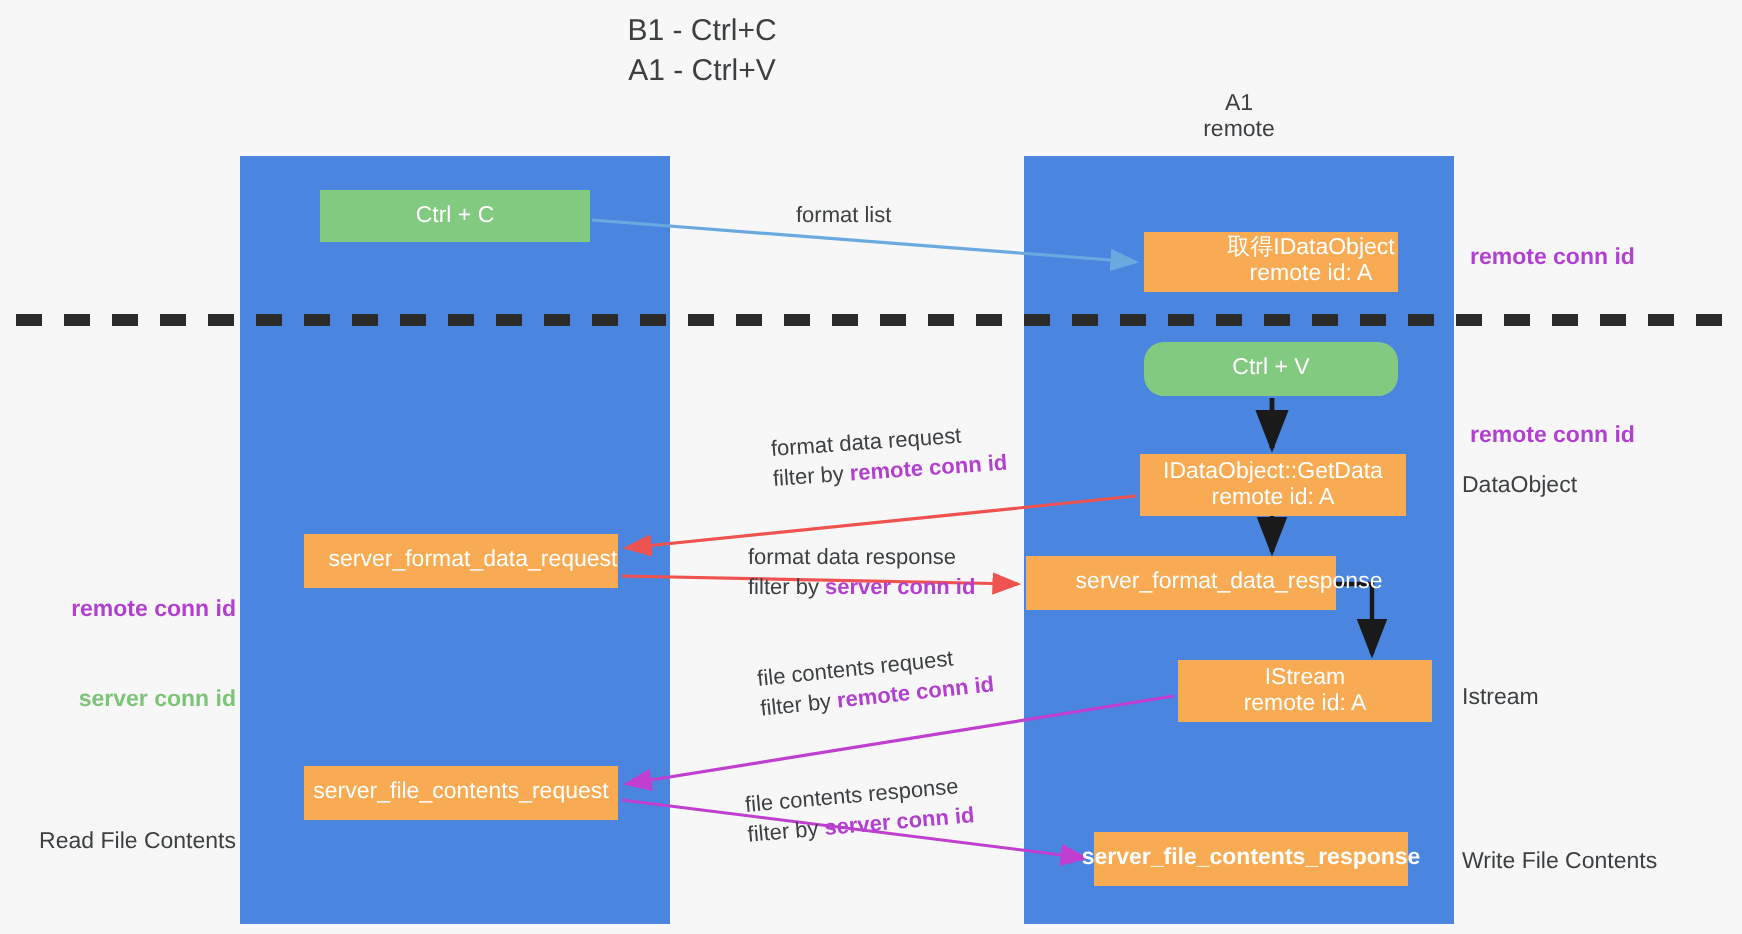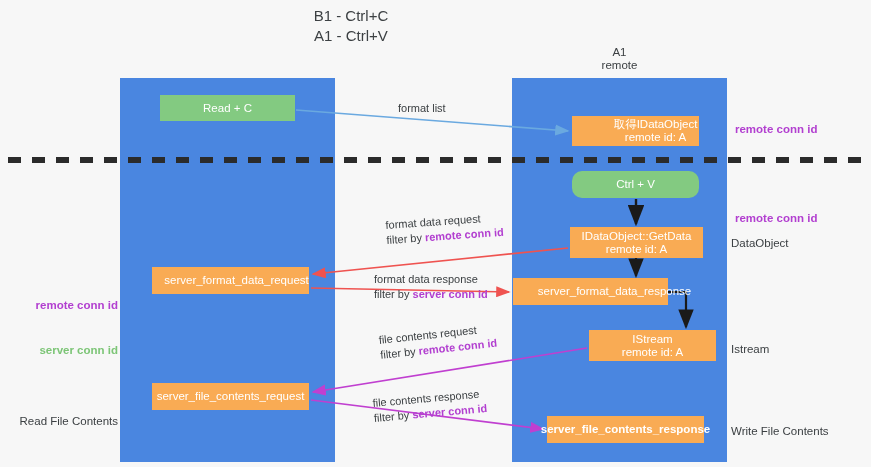--- a/index.html
+++ b/index.html
@@ -127,21 +127,21 @@
 
     <path d="M668 292 L686 292 L686 327" fill="none" stroke="#1a1a1a" stroke-width="2.2" marker-end="url(#ah-blk)"></path>
 
     <path d="M636 258 L636 276" fill="none" stroke="#1a1a1a" stroke-width="2.2" marker-end="url(#ah-blk)"></path>
 
     <line x1="587" y1="348" x2="313" y2="392" stroke="#c03fd0" stroke-width="1.6" marker-end="url(#ah-mag)"></line>
 
     <line x1="311" y1="400" x2="543" y2="429" stroke="#c03fd0" stroke-width="1.6" marker-end="url(#ah-mag)"></line>
   </svg>
 
-  <div class="abs box green" id="box-ctrlc">Read + C</div>
+  <div class="abs box green" id="box-ctrlc">Ctrl + C</div>
   <div class="abs box orange" id="box-getdataobject">取得IDataObject
 remote id: A</div>
   <div class="abs box green" id="box-ctrlv">Ctrl + V</div>
   <div class="abs box orange" id="box-getdata">IDataObject::GetData
 remote id: A</div>
   <div class="abs box orange" id="box-fmt-req">server_format_data_request</div>
   <div class="abs box orange" id="box-fmt-resp">server_format_data_response</div>
   <div class="abs box orange" id="box-istream">IStream
 remote id: A</div>
   <div class="abs box orange" id="box-file-req">server_file_contents_request</div>

